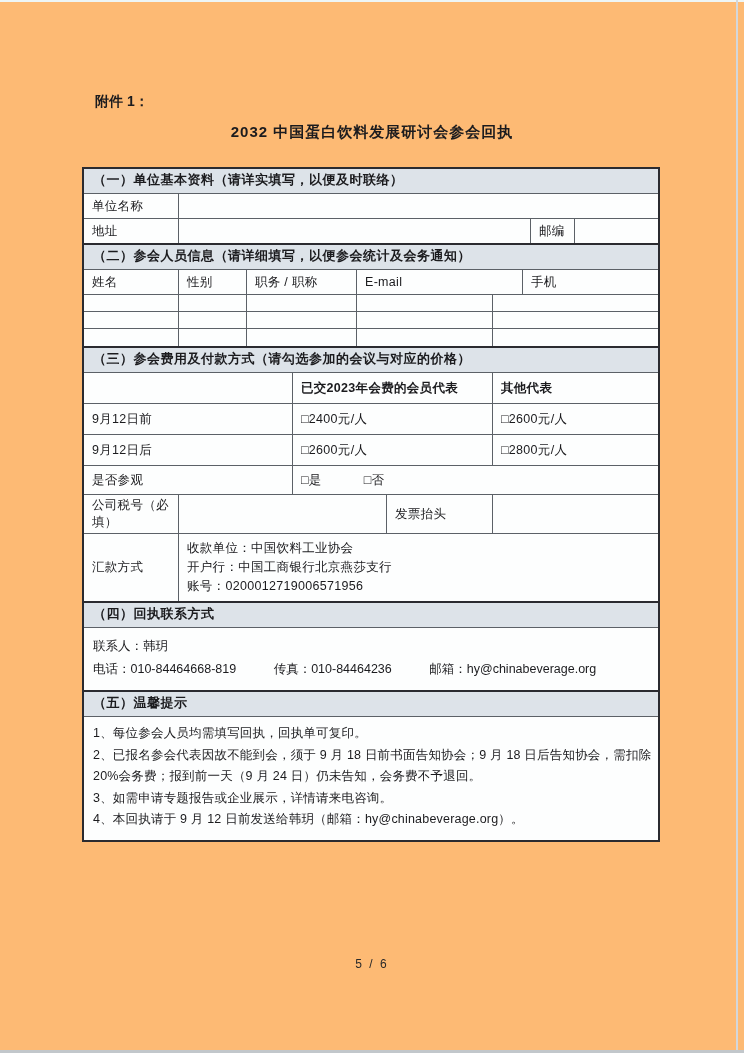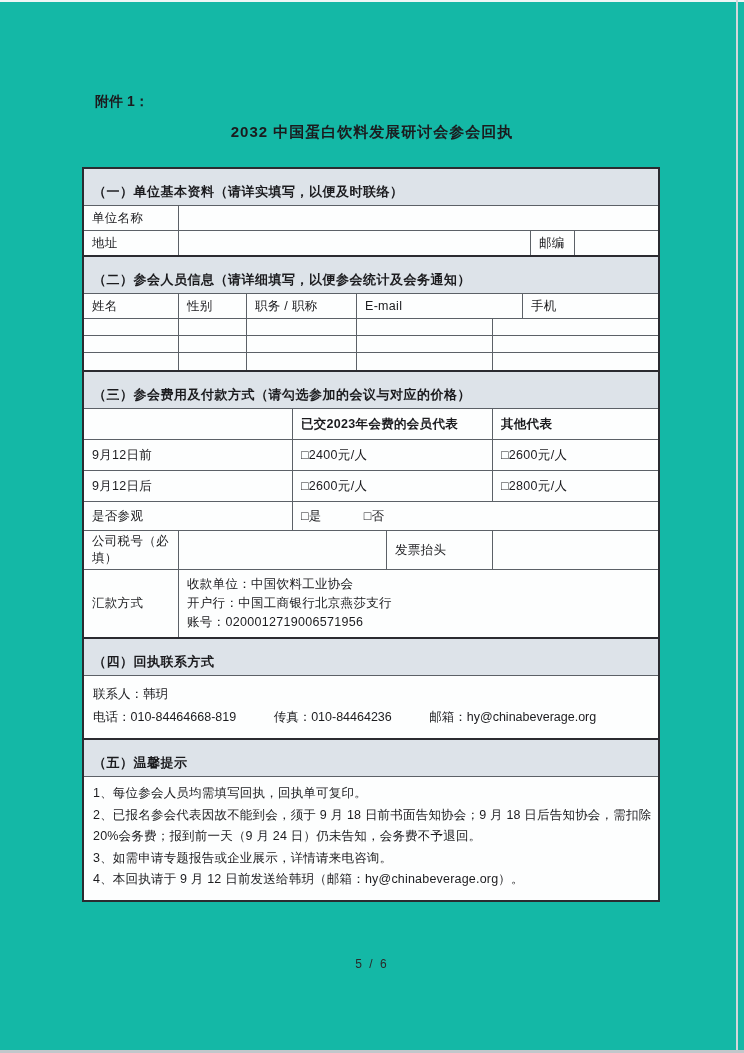--- a/index.html
+++ b/index.html
@@ -3,37 +3,37 @@
 <meta charset="utf-8">
 <style>
   html,body{margin:0;padding:0;}
   body{
     width:744px;height:1053px;position:relative;
     background:#ffffff;
     font-family:"Liberation Sans","DejaVu Sans",sans-serif;
     color:#1b1b1e;
     overflow:hidden;
   }
-  .page{position:absolute;inset:0;background:#14b8a6;}
+  .page{position:absolute;inset:0;background:#fdba74;}
   .edge-top{position:absolute;top:0;left:0;width:100%;height:2px;background:#eef6f6;}
   .edge-right{position:absolute;top:0;right:6px;width:2px;height:100%;background:#d3d7db;}
   .edge-bottom{position:absolute;left:0;bottom:0;width:100%;height:3px;background:#c2c7cb;}
 
   .attachment{position:absolute;left:95px;top:93px;font-size:14px;font-weight:bold;}
   .title{position:absolute;left:0;top:123px;width:744px;text-align:center;
          font-size:15px;font-weight:bold;letter-spacing:1px;}
 
   .form{
     position:absolute;left:82px;top:167px;width:578px;
     border:2px solid #2b2b30;box-sizing:border-box;
     background:#fdfefe;
   }
   .band{
     background:#dde3e9;font-weight:bold;font-size:13px;
-    padding:14px 9px 4px 9px;border-top:2px solid #2b2b30;
+    padding:2px 9px 4px 9px;border-top:2px solid #2b2b30;
     letter-spacing:0.5px;
   }
   .band.first{border-top:none;}
   .row{display:flex;align-items:stretch;border-top:1px solid #5c6167;}
   .cell{
     box-sizing:border-box;padding:2px 8px;font-size:12.5px;
     border-left:1px solid #5c6167;display:flex;align-items:center;
     letter-spacing:0.3px;
   }
   .cell:first-child{border-left:none;}

